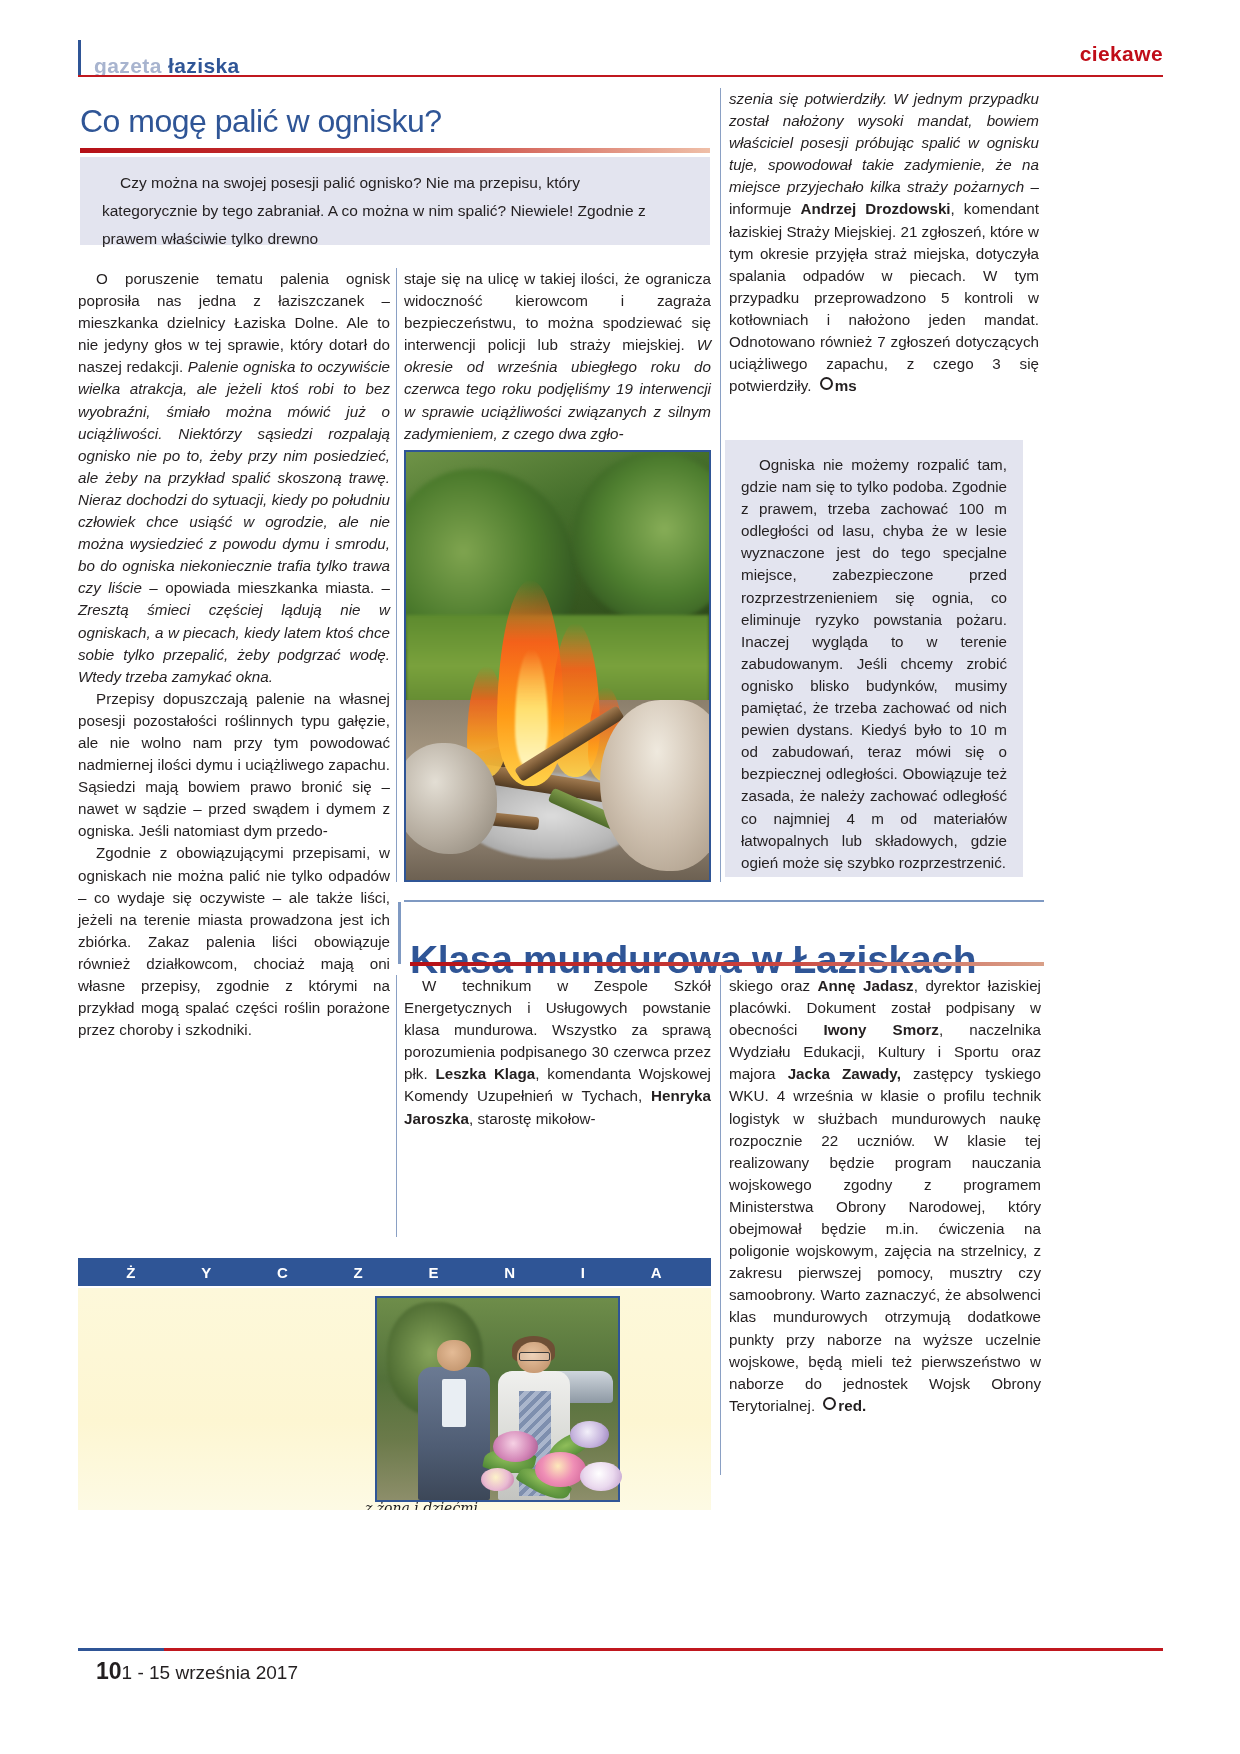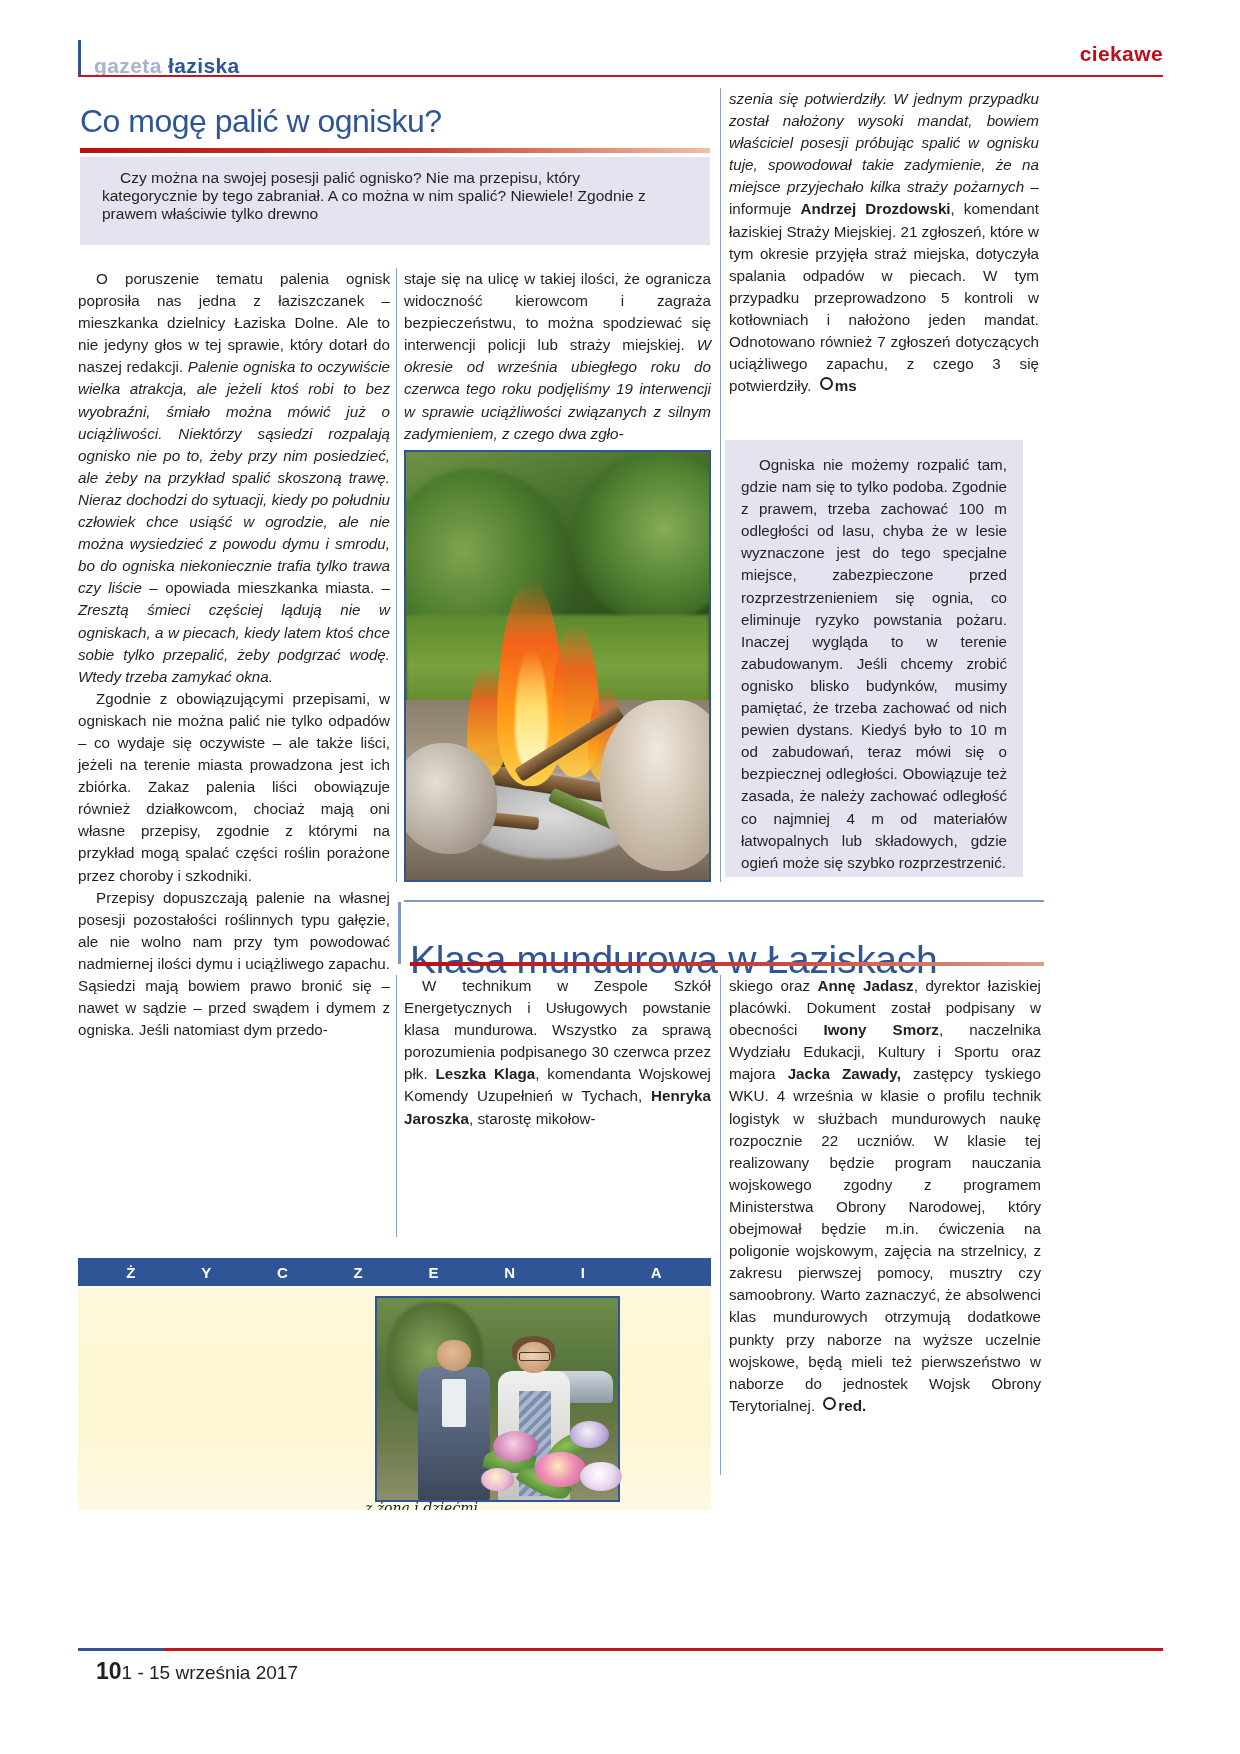--- a/index.html
+++ b/index.html
@@ -83,21 +83,21 @@
   .lead-box {
     position: absolute;
     left: 80px; top: 157px;
     width: 630px;
     height: 88px;
     background: #e3e4ef;
   }
   .lead-text {
     padding: 12px 36px 0 22px;
     font-size: 15.5px;
-    line-height: 18px;
+    line-height: 28px;
     color: #231f20;
     text-indent: 18px;
   }
 
   
   .col {
     position: absolute;
     font-size: 15.2px;
     line-height: 22.1px;
     text-align: justify;
@@ -223,21 +223,21 @@
     position: absolute;
     left: 398px; top: 902px;
     width: 3px; height: 62px;
     background: #7f99c2;
   }
   .h2-title {
     position: absolute;
     left: 410px; top: 906px;
     font-size: 39px;
     color: #2f5596;
-    font-weight: normal;
+    font-weight: bold;
     letter-spacing: -0.3px;
     white-space: nowrap;
   }
   .h2-rule {
     position: absolute;
     left: 410px; top: 962px;
     width: 634px; height: 4px;
     background: linear-gradient(to right,#b51017 0%,#c9413c 55%,#d9a088 100%);
   }
   #col2a { left: 404px; top: 975px; width: 307px; }
@@ -443,22 +443,22 @@
     <div class="lead-text">Czy można na swojej posesji palić ognisko? Nie ma przepisu, który kategorycznie by tego zabraniał. A co można w nim spalić? Niewiele! Zgodnie z prawem właściwie tylko drewno</div>
   </div>
 
   <div class="vrule" style="left:396px; top:268px; height:614px;"></div>
   <div class="vrule" style="left:720px; top:88px;  height:794px;"></div>
   <div class="vrule" style="left:720px; top:975px; height:500px;"></div>
   <div class="vrule" style="left:396px; top:975px; height:262px;"></div>
 
   <div class="col" id="col1">
     <p><span>O poruszenie tematu palenia ognisk poprosiła nas jedna z łaziszczanek – mieszkanka dzielnicy Łaziska Dolne. Ale to nie jedyny głos w tej sprawie, który dotarł do naszej redakcji. </span><span class="ital">Palenie ogniska to oczywiście wielka atrakcja, ale jeżeli ktoś robi to bez wyobraźni, śmiało można mówić już o uciążliwości. Niektórzy sąsiedzi rozpalają ognisko nie po to, żeby przy nim posiedzieć, ale żeby na przykład spalić skoszoną trawę. Nieraz dochodzi do sytuacji, kiedy po południu człowiek chce usiąść w ogrodzie, ale nie można wysiedzieć z powodu dymu i smrodu, bo do ogniska niekoniecznie trafia tylko trawa czy liście </span><span>– opowiada mieszkanka miasta. </span><span class="ital">– Zresztą śmieci częściej lądują nie w ogniskach, a w piecach, kiedy latem ktoś chce sobie tylko przepalić, żeby podgrzać wodę. Wtedy trzeba zamykać okna.</span></p>
+    <p>Przepisy dopuszczają palenie na własnej posesji pozostałości roślinnych typu gałęzie, ale nie wolno nam przy tym powodować nadmiernej ilości dymu i uciążliwego zapachu. Sąsiedzi mają bowiem prawo bronić się – nawet w sądzie – przed swądem i dymem z ogniska. Jeśli natomiast dym przedo-</p>
     <p>Zgodnie z obowiązującymi przepisami, w ogniskach nie można palić nie tylko odpadów – co wydaje się oczywiste – ale także liści, jeżeli na terenie miasta prowadzona jest ich zbiórka. Zakaz palenia liści obowiązuje również działkowcom, chociaż mają oni własne przepisy, zgodnie z którymi na przykład mogą spalać części roślin porażone przez choroby i szkodniki.</p>
-    <p>Przepisy dopuszczają palenie na własnej posesji pozostałości roślinnych typu gałęzie, ale nie wolno nam przy tym powodować nadmiernej ilości dymu i uciążliwego zapachu. Sąsiedzi mają bowiem prawo bronić się – nawet w sądzie – przed swądem i dymem z ogniska. Jeśli natomiast dym przedo-</p>
   </div>
 
   <div class="col" id="col2">
     <p class="noind"><span>staje się na ulicę w takiej ilości, że ogranicza widoczność kierowcom i zagraża bezpieczeństwu, to można spodziewać się interwencji policji lub straży miejskiej. </span><span class="ital">W okresie od września ubiegłego roku do czerwca tego roku podjęliśmy 19 interwencji w sprawie uciążliwości związanych z silnym zadymieniem, z czego dwa zgło-</span></p>
   </div>
 
   <div class="col" id="col3">
     <p class="noind"><span class="ital">szenia się potwierdziły. W jednym przypadku został nałożony wysoki mandat, bowiem właściciel posesji próbując spalić w ognisku tuje, spowodował takie zadymienie, że na miejsce przyjechało kilka straży pożarnych </span><span>– informuje </span><span class="bold">Andrzej Drozdowski</span><span>, komendant łaziskiej Straży Miejskiej. 21 zgłoszeń, które w tym okresie przyjęła straż miejska, dotyczyła spalania odpadów w piecach. W tym przypadku przeprowadzono 5 kontroli w kotłowniach i nałożono jeden mandat. Odnotowano również 7 zgłoszeń dotyczących uciążliwego zapachu, z czego 3 się potwierdziły. </span><span class="circ"></span><span class="bold">ms</span></p>
   </div>
 

